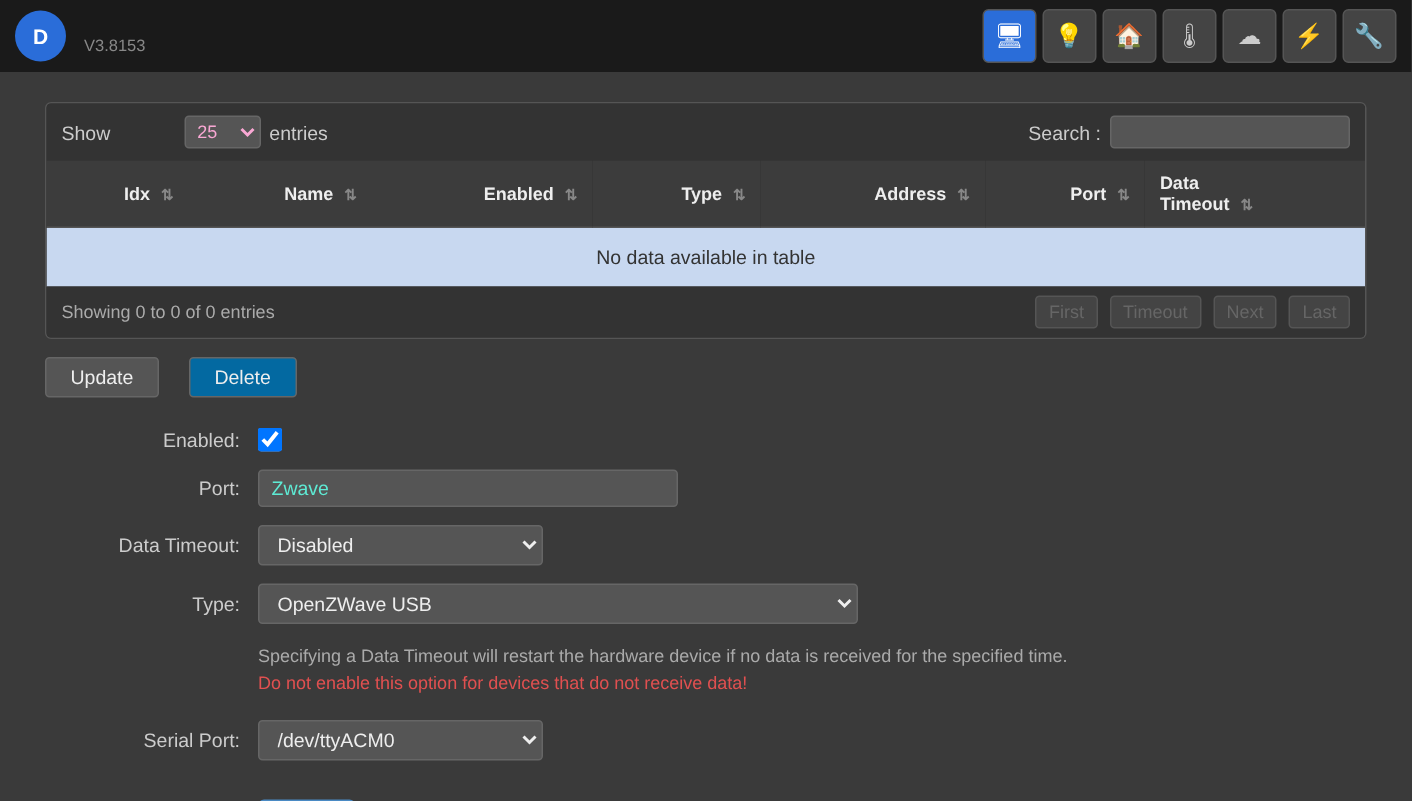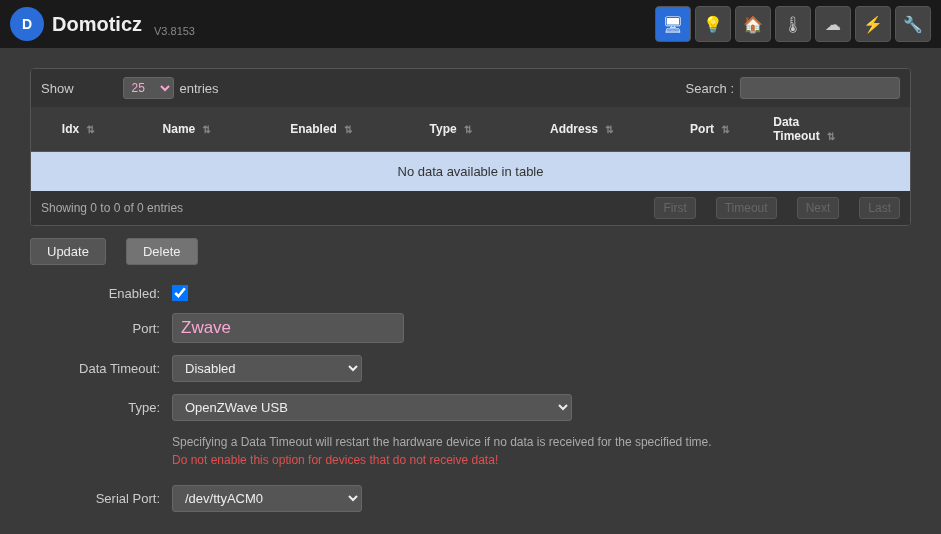--- a/index.html
+++ b/index.html
@@ -128,21 +128,21 @@
     
     table {
       width: 100%;
       border-collapse: collapse;
     }
     thead tr {
       background: #3c3c3c;
     }
     thead th {
       padding: 8px 10px;
-      text-align: center;
+      text-align: right;
       color: #eee;
       font-size: 12px;
       border-bottom: 1px solid #555;
       white-space: nowrap;
       cursor: pointer;
     }
     thead th .sort-arrows {
       display: inline-block;
       margin-left: 4px;
       color: #888;
@@ -160,21 +160,21 @@
     .table-footer {
       display: flex;
       justify-content: space-between;
       align-items: center;
       padding: 6px 10px;
       background: #333;
     }
     .table-info { color: #aaa; font-size: 12px; }
     .pagination {
       display: flex;
-      gap: 20px;
+      gap: 8px;
     }
     .page-btn {
       padding: 3px 8px;
       background: #444;
       border: 1px solid #555;
       border-radius: 3px;
       color: #ccc;
       cursor: pointer;
       font-size: 12px;
     }
@@ -192,21 +192,21 @@
       border-radius: 3px;
       cursor: pointer;
       font-size: 13px;
     }
     .btn-update {
       background: #555;
       color: #eee;
       border: 1px solid #666;
     }
     .btn-delete {
-      background: #737373;
+      background: #0369a1;
       color: #eee;
       border: 1px solid #666;
     }
 
     
     .form-area {
       padding-left: 10px;
     }
     .form-row {
       display: flex;
@@ -216,25 +216,25 @@
     .form-label {
       width: 120px;
       text-align: right;
       margin-right: 12px;
       color: #ccc;
       font-size: 13px;
     }
     .form-input {
       background: #555;
       border: 1px solid #666;
-      color: #f9a8d4;
+      color: #5eead4;
       padding: 4px 8px;
       border-radius: 3px;
-      font-size: 17px;
-      width: 232px;
+      font-size: 13px;
+      width: 280px;
     }
     .form-select {
       background: #555;
       border: 1px solid #666;
       color: #eee;
       padding: 4px 8px;
       border-radius: 3px;
       font-size: 13px;
       width: 400px;
       appearance: auto;
@@ -273,21 +273,20 @@
     }
   </style>
 </head>
 <body>
 
 <div class="header">
   <div class="header-logo">
     <div class="logo-circle">
       <span>D</span>
     </div>
-    <span class="header-title">Domoticz</span>
     <span class="header-version">V3.8153</span>
   </div>
   <div class="header-nav">
     <div class="nav-btn active" title="Devices">🖥</div>
     <div class="nav-btn" title="Lights">💡</div>
     <div class="nav-btn" title="Scenes">🏠</div>
     <div class="nav-btn" title="Temperature">🌡</div>
     <div class="nav-btn" title="Weather">☁</div>
     <div class="nav-btn" title="Utilities">⚡</div>
     <div class="nav-btn" title="Settings">🔧</div>

